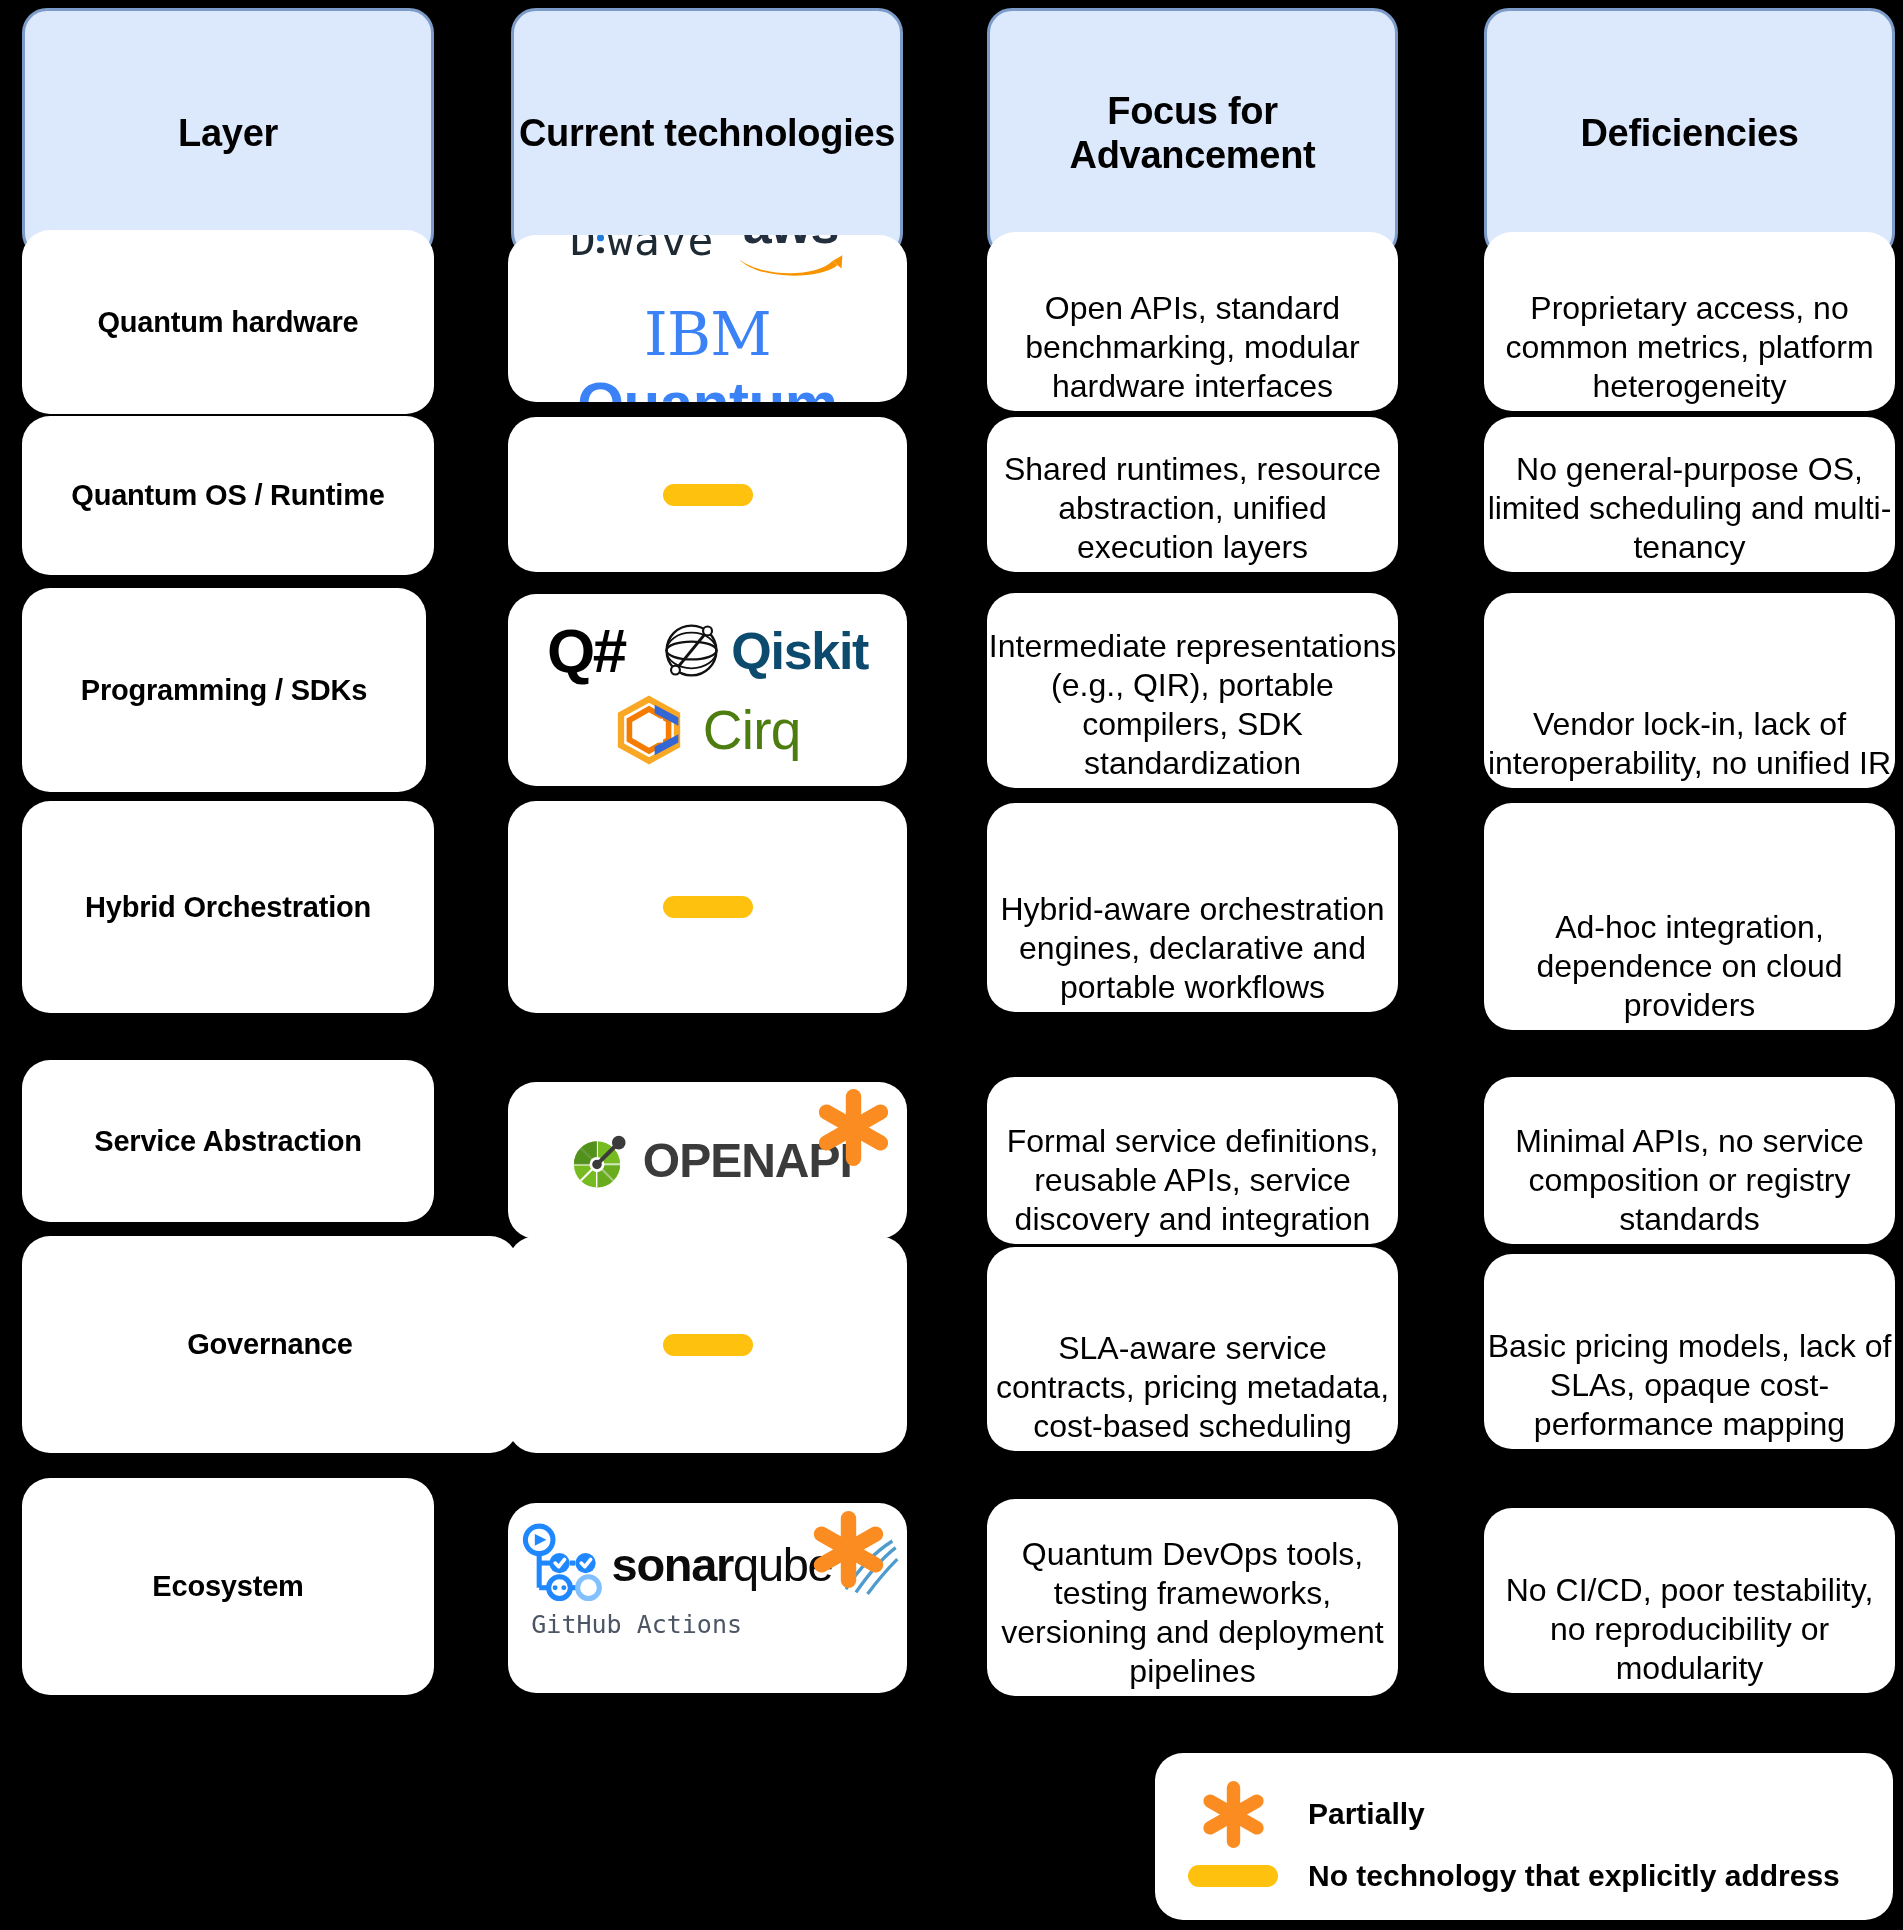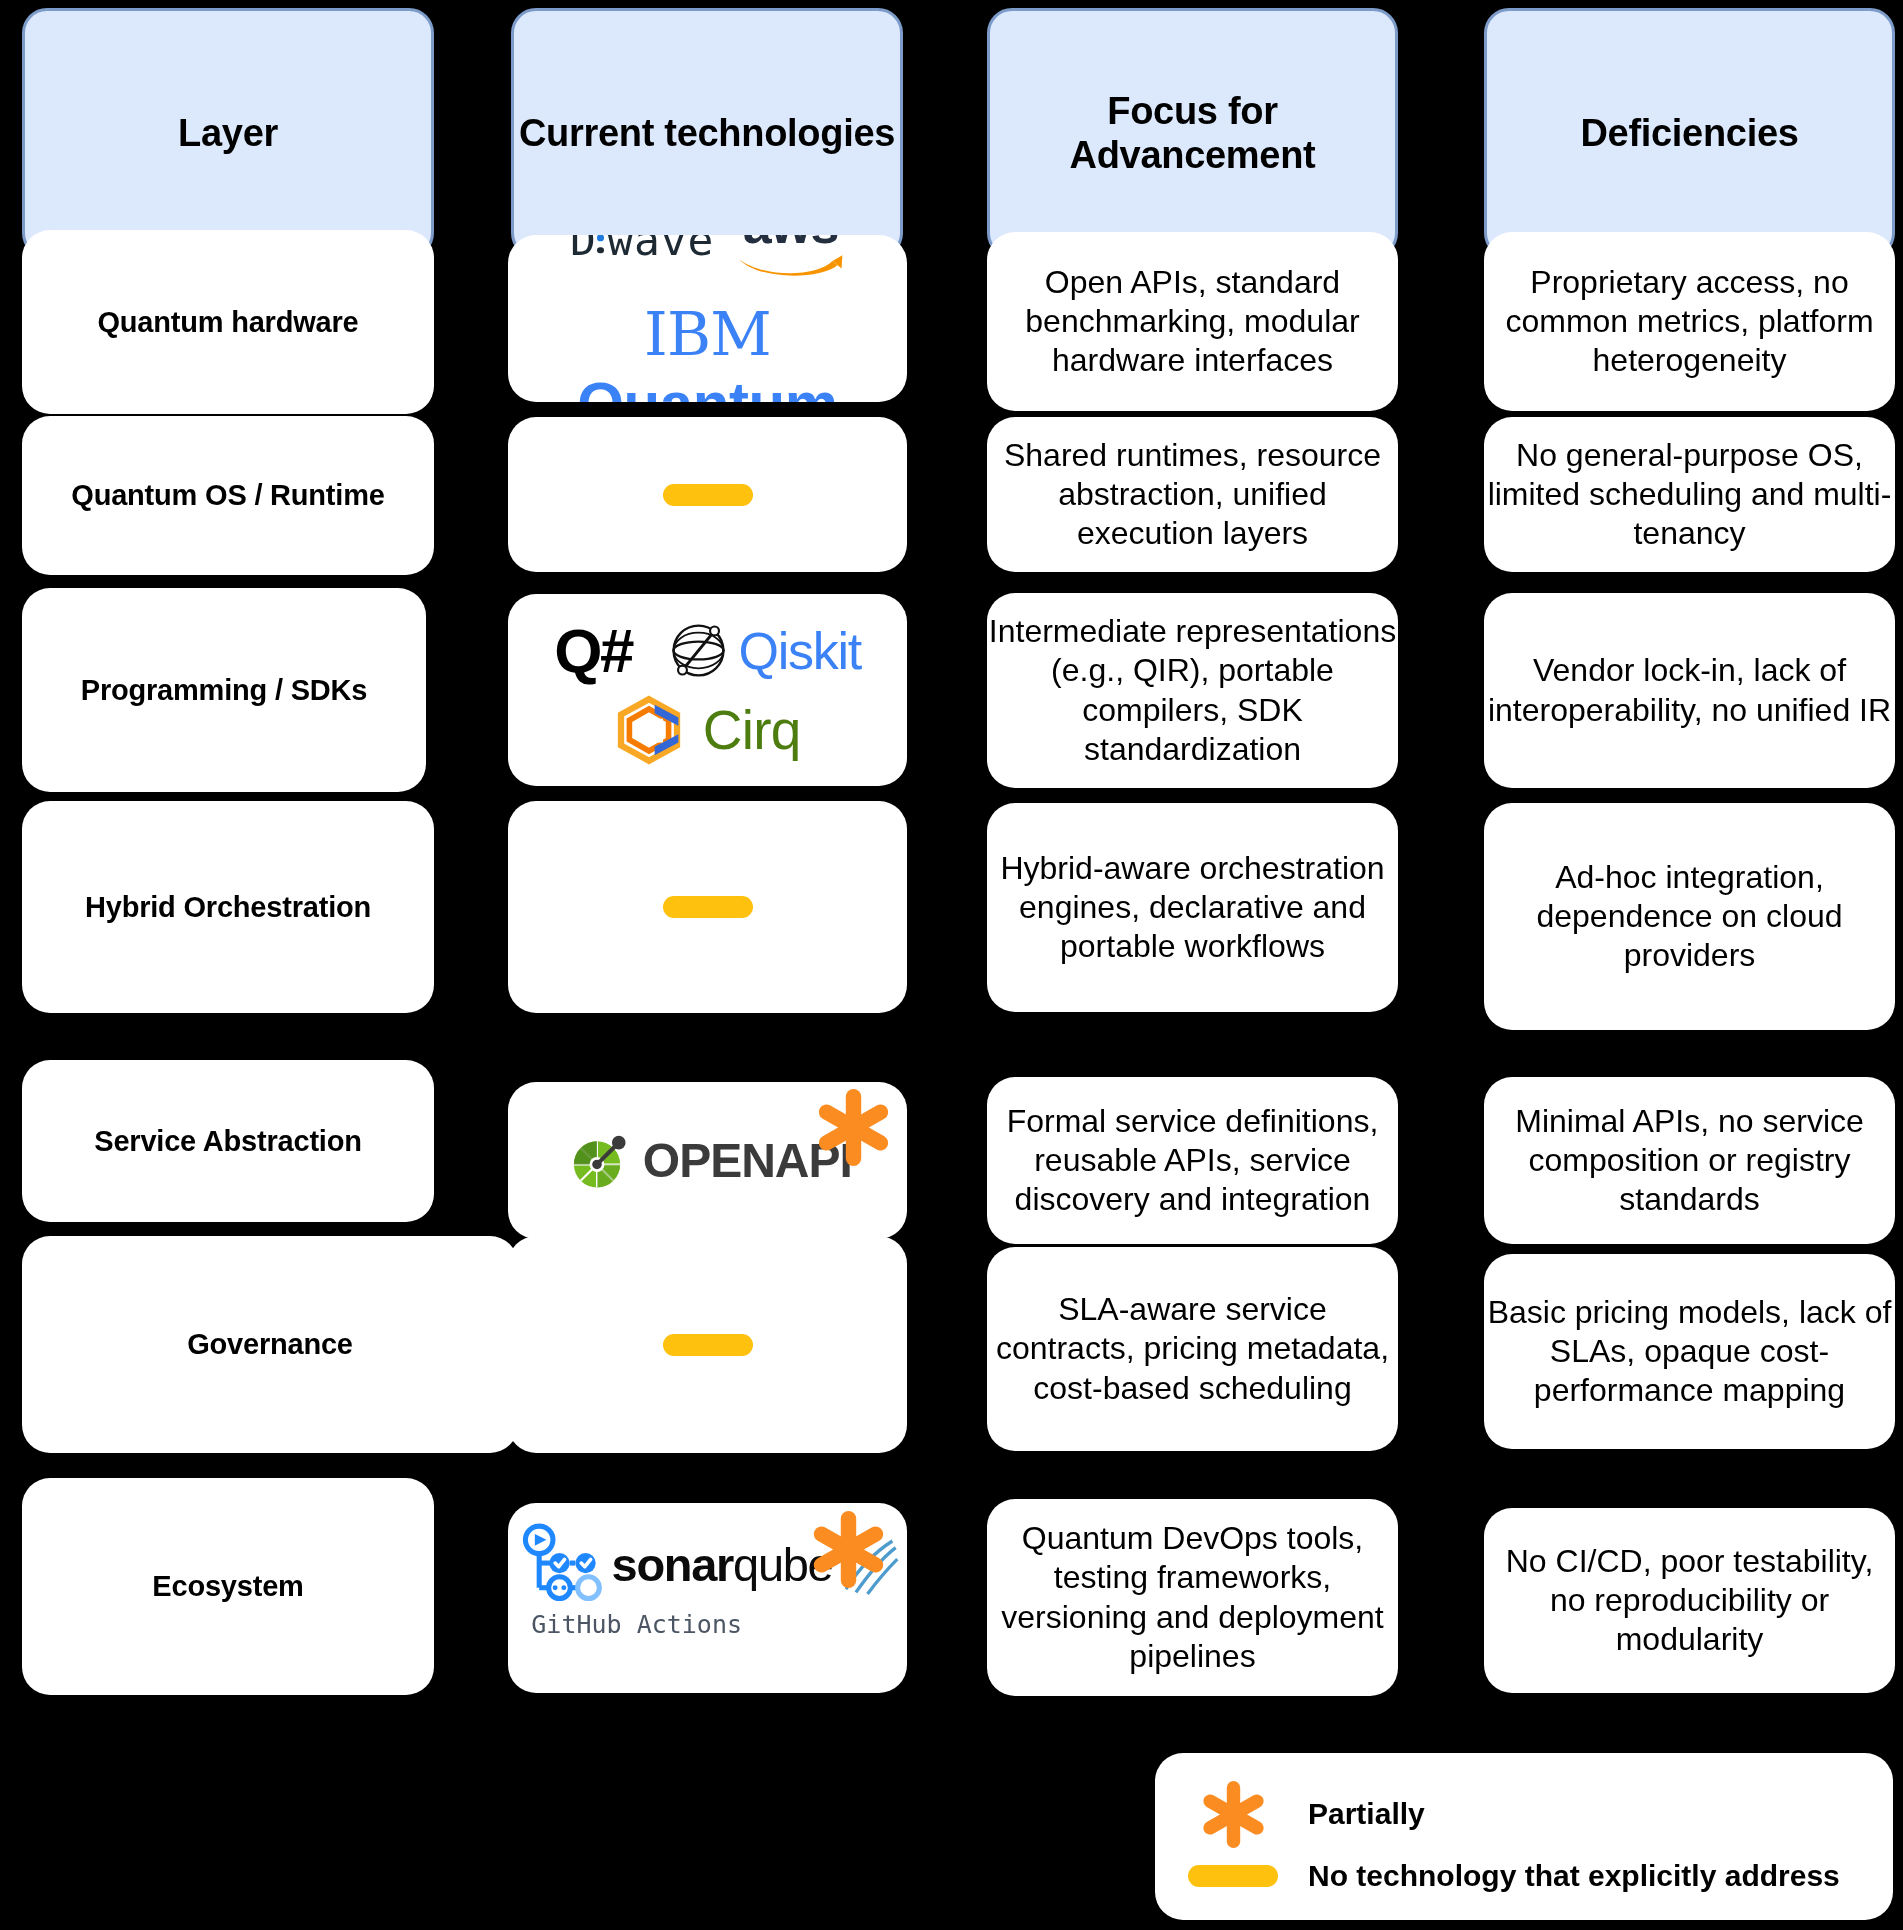--- a/index.html
+++ b/index.html
@@ -49,20 +49,21 @@
   .cell.layer {
     font-weight: bold;
     font-size: 29px;
     letter-spacing: -0.2px;
   }
 
   .cell.text {
     font-size: 32px;
     line-height: 1.22;
     padding: 5px 1px;
+    align-items: flex-end;
   }
 
   .cell.tech { padding: 3.3px 8.3px; }
 
   .cell-inner { width: 100%; }
 
   
   .dash {
     width: 90px;
     height: 22px;
@@ -139,22 +140,22 @@
   .ibm-q .q { font-weight: bold; font-family: "Liberation Sans", sans-serif;}
 
   .qsharp {
     font-size: 62px;
     font-weight: bold;
     color: #000000;
     letter-spacing: -2.5px;
   }
   .qiskit {
     font-size: 52px;
-    font-weight: 400;
-    color: #3b82f6;
+    font-weight: 700;
+    color: #0c4a6e;
     letter-spacing: -1.3px;
   }
   .cirq {
     font-size: 55px;
     font-weight: 400;
     color: #4d7c0f;
     letter-spacing: -0.8px;
   }
   .openapi {
     font-size: 48px;

